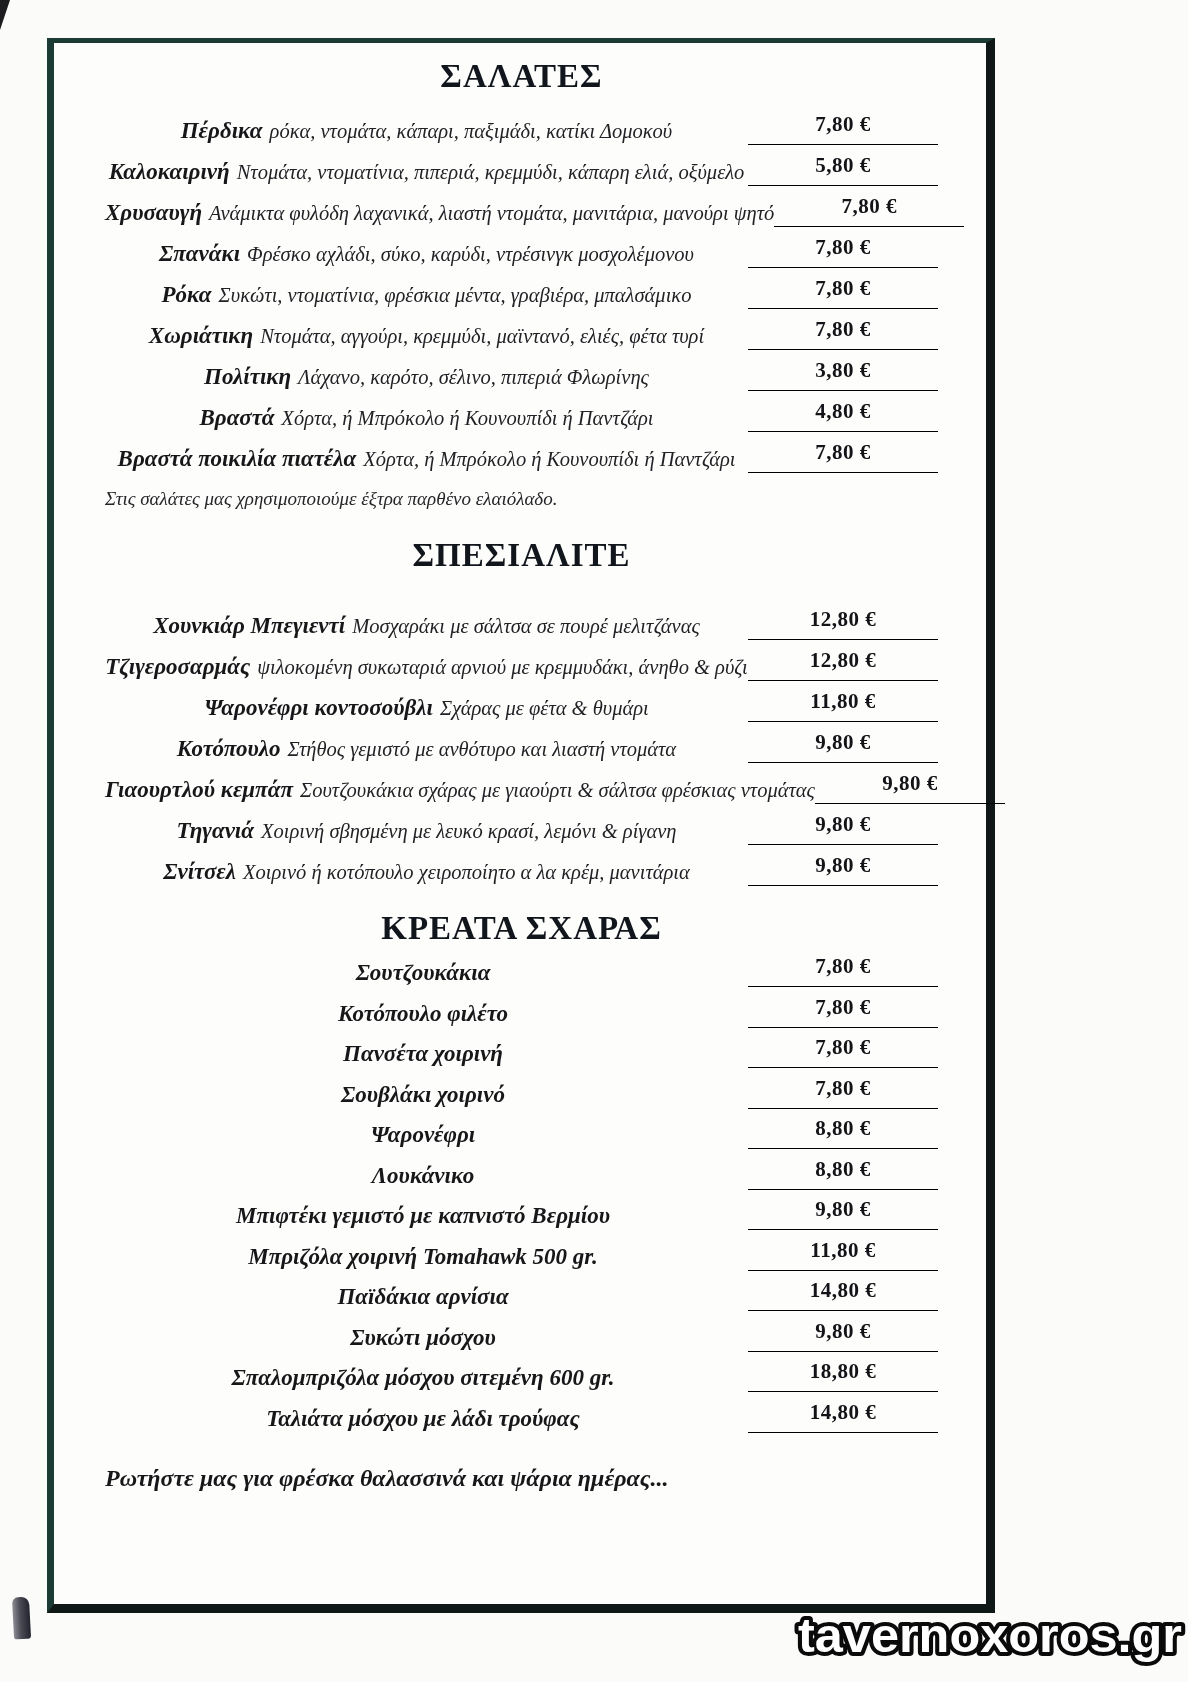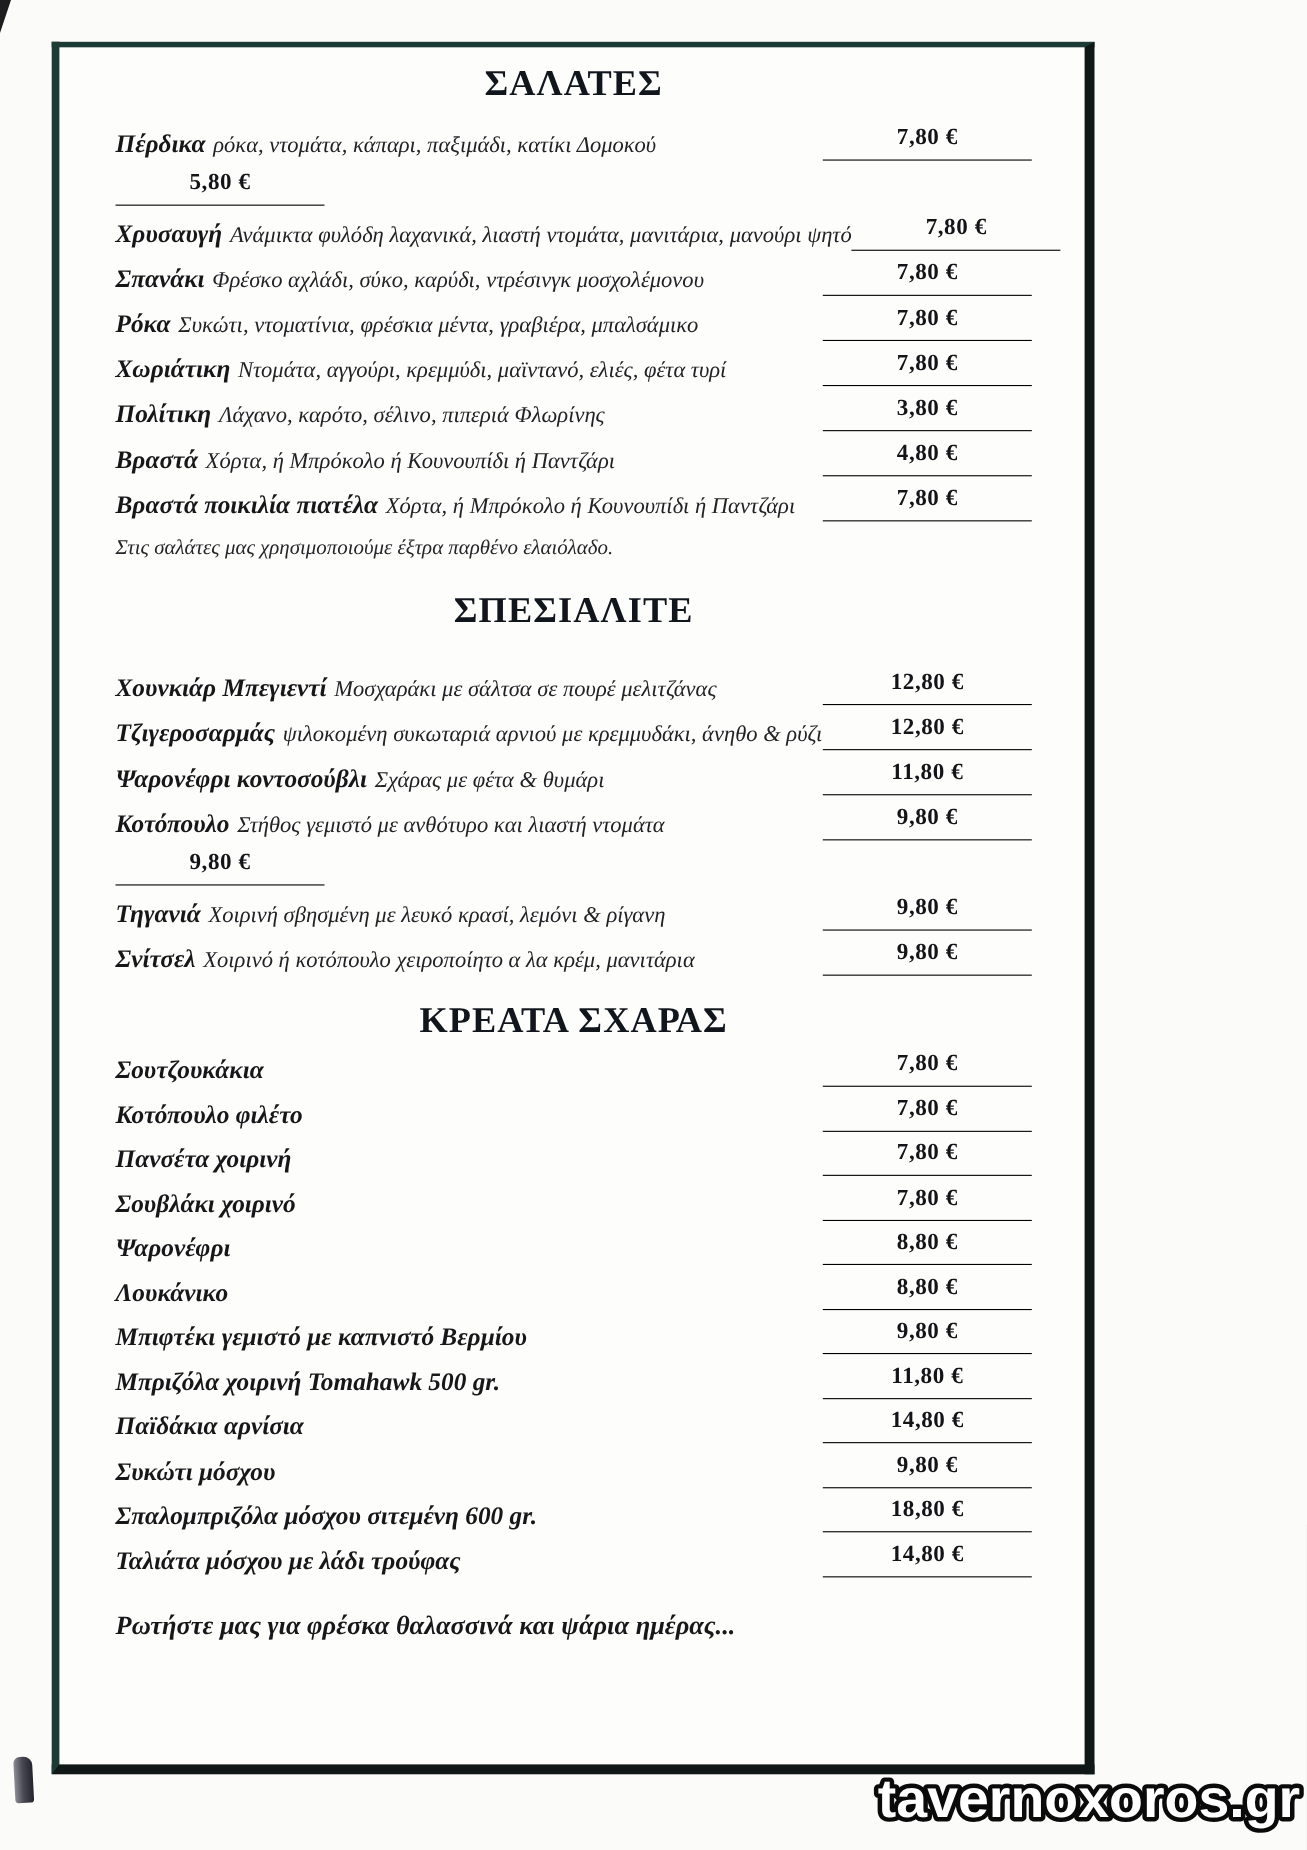--- a/index.html
+++ b/index.html
@@ -20,21 +20,21 @@
   }
   .section-title {
     text-align:center; font-weight:bold; font-size:33px; line-height:38px;
     letter-spacing:1px; color:#11151c;
   }
   .section:nth-child(1) .section-title { margin:4px 0 22px 0; }
   .section:nth-child(2) .section-title { margin:26px 0 38px 0; }
   .section:nth-child(3) .section-title { margin:10px 0 12px 0; }
   .row { display:flex; align-items:flex-start; height:41px; }
   .section:nth-child(3) .row { height:40.5px; }
-  .row-text { flex:1 1 auto; white-space:nowrap; line-height:28px; overflow:visible; }
+  .row-text { flex:1 1 auto; white-space:nowrap; line-height:28px; overflow:visible;text-align:center; }
   .item-name { font-weight:bold; font-style:italic; font-size:23px; color:#17171a; }
   .item-desc { font-style:italic; font-size:20.5px; margin-left:7px; color:#222226; }
   .price-box {
     flex:0 0 auto; width:190px; margin-top:-6px;
     text-align:center; line-height:26px; padding-bottom:5px;
     border-bottom:1px solid #000000;
   }
   .item-price { font-weight:bold; font-size:21px; letter-spacing:0.5px; color:#141418; }
   .note { font-style:italic; font-size:19px; margin-top:2px; color:#26262a; }
   .footer-line { font-weight:bold; font-style:italic; font-size:24px; margin-top:20px; color:#17171a; }
@@ -76,20 +76,23 @@
   <div class="row">
     <div class="row-text">
       <span class="item-name">Πέρδικα</span><span class="item-desc">ρόκα, ντομάτα, κάπαρι, παξιμάδι, κατίκι Δομοκού</span>
     </div>
     <div class="price-box">
       <span class="item-price">7,80 €</span>
     </div>
   </div>
 
   <div class="row">
+    <div class="row-text">
+      <span class="item-name">Καλοκαιρινή</span><span class="item-desc">Ντομάτα, ντοματίνια, πιπεριά, κρεμμύδι, κάπαρη ελιά, οξύμελο</span>
+    </div>
     <div class="price-box">
       <span class="item-price">5,80 €</span>
     </div>
   </div>
 
   <div class="row">
     <div class="row-text">
       <span class="item-name">Χρυσαυγή</span><span class="item-desc">Ανάμικτα φυλόδη λαχανικά, λιαστή ντομάτα, μανιτάρια, μανούρι ψητό</span>
     </div>
     <div class="price-box">
@@ -188,20 +191,23 @@
   <div class="row">
     <div class="row-text">
       <span class="item-name">Κοτόπουλο</span><span class="item-desc">Στήθος γεμιστό με ανθότυρο και λιαστή ντομάτα</span>
     </div>
     <div class="price-box">
       <span class="item-price">9,80 €</span>
     </div>
   </div>
 
   <div class="row">
+    <div class="row-text">
+      <span class="item-name">Γιαουρτλού κεμπάπ</span><span class="item-desc">Σουτζουκάκια σχάρας με γιαούρτι &amp; σάλτσα φρέσκιας ντομάτας</span>
+    </div>
     <div class="price-box">
       <span class="item-price">9,80 €</span>
     </div>
   </div>
 
   <div class="row">
     <div class="row-text">
       <span class="item-name">Τηγανιά</span><span class="item-desc">Χοιρινή σβησμένη με λευκό κρασί, λεμόνι &amp; ρίγανη</span>
     </div>
     <div class="price-box">

